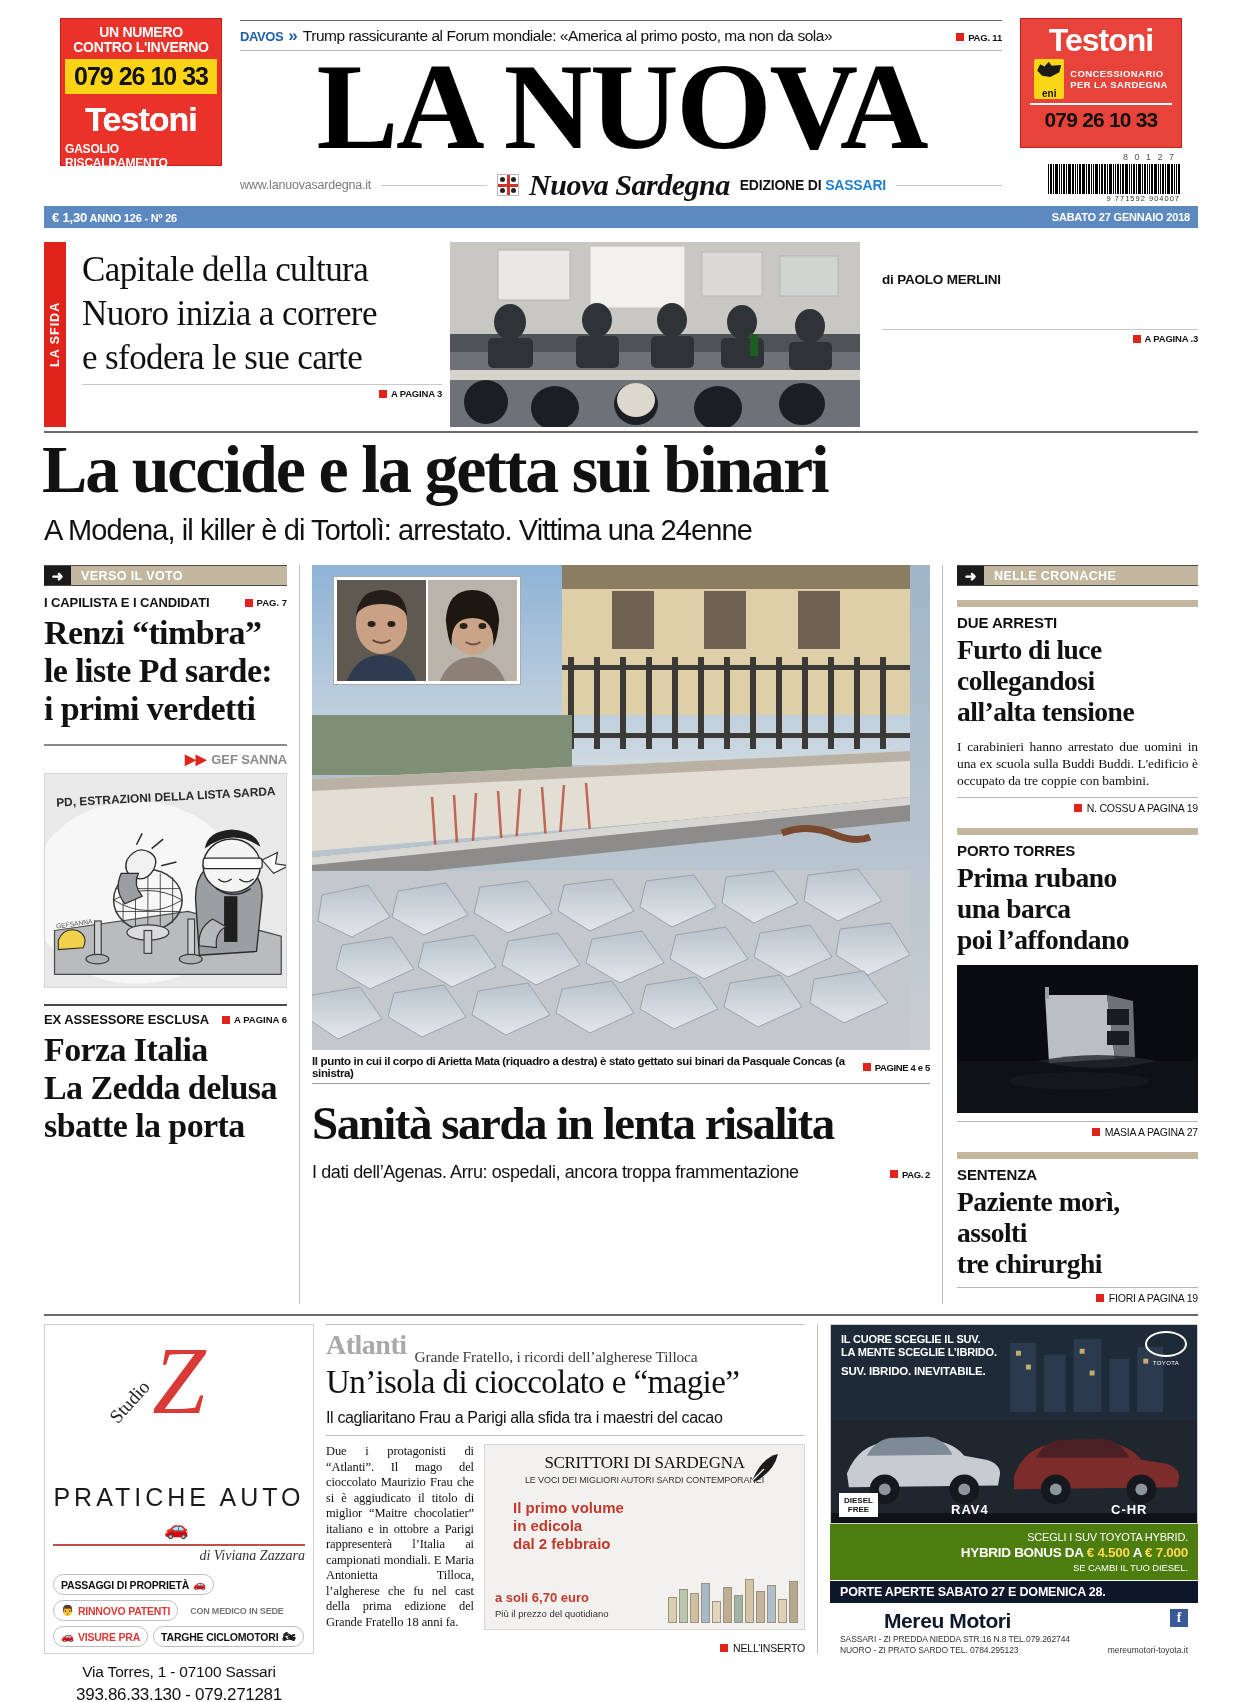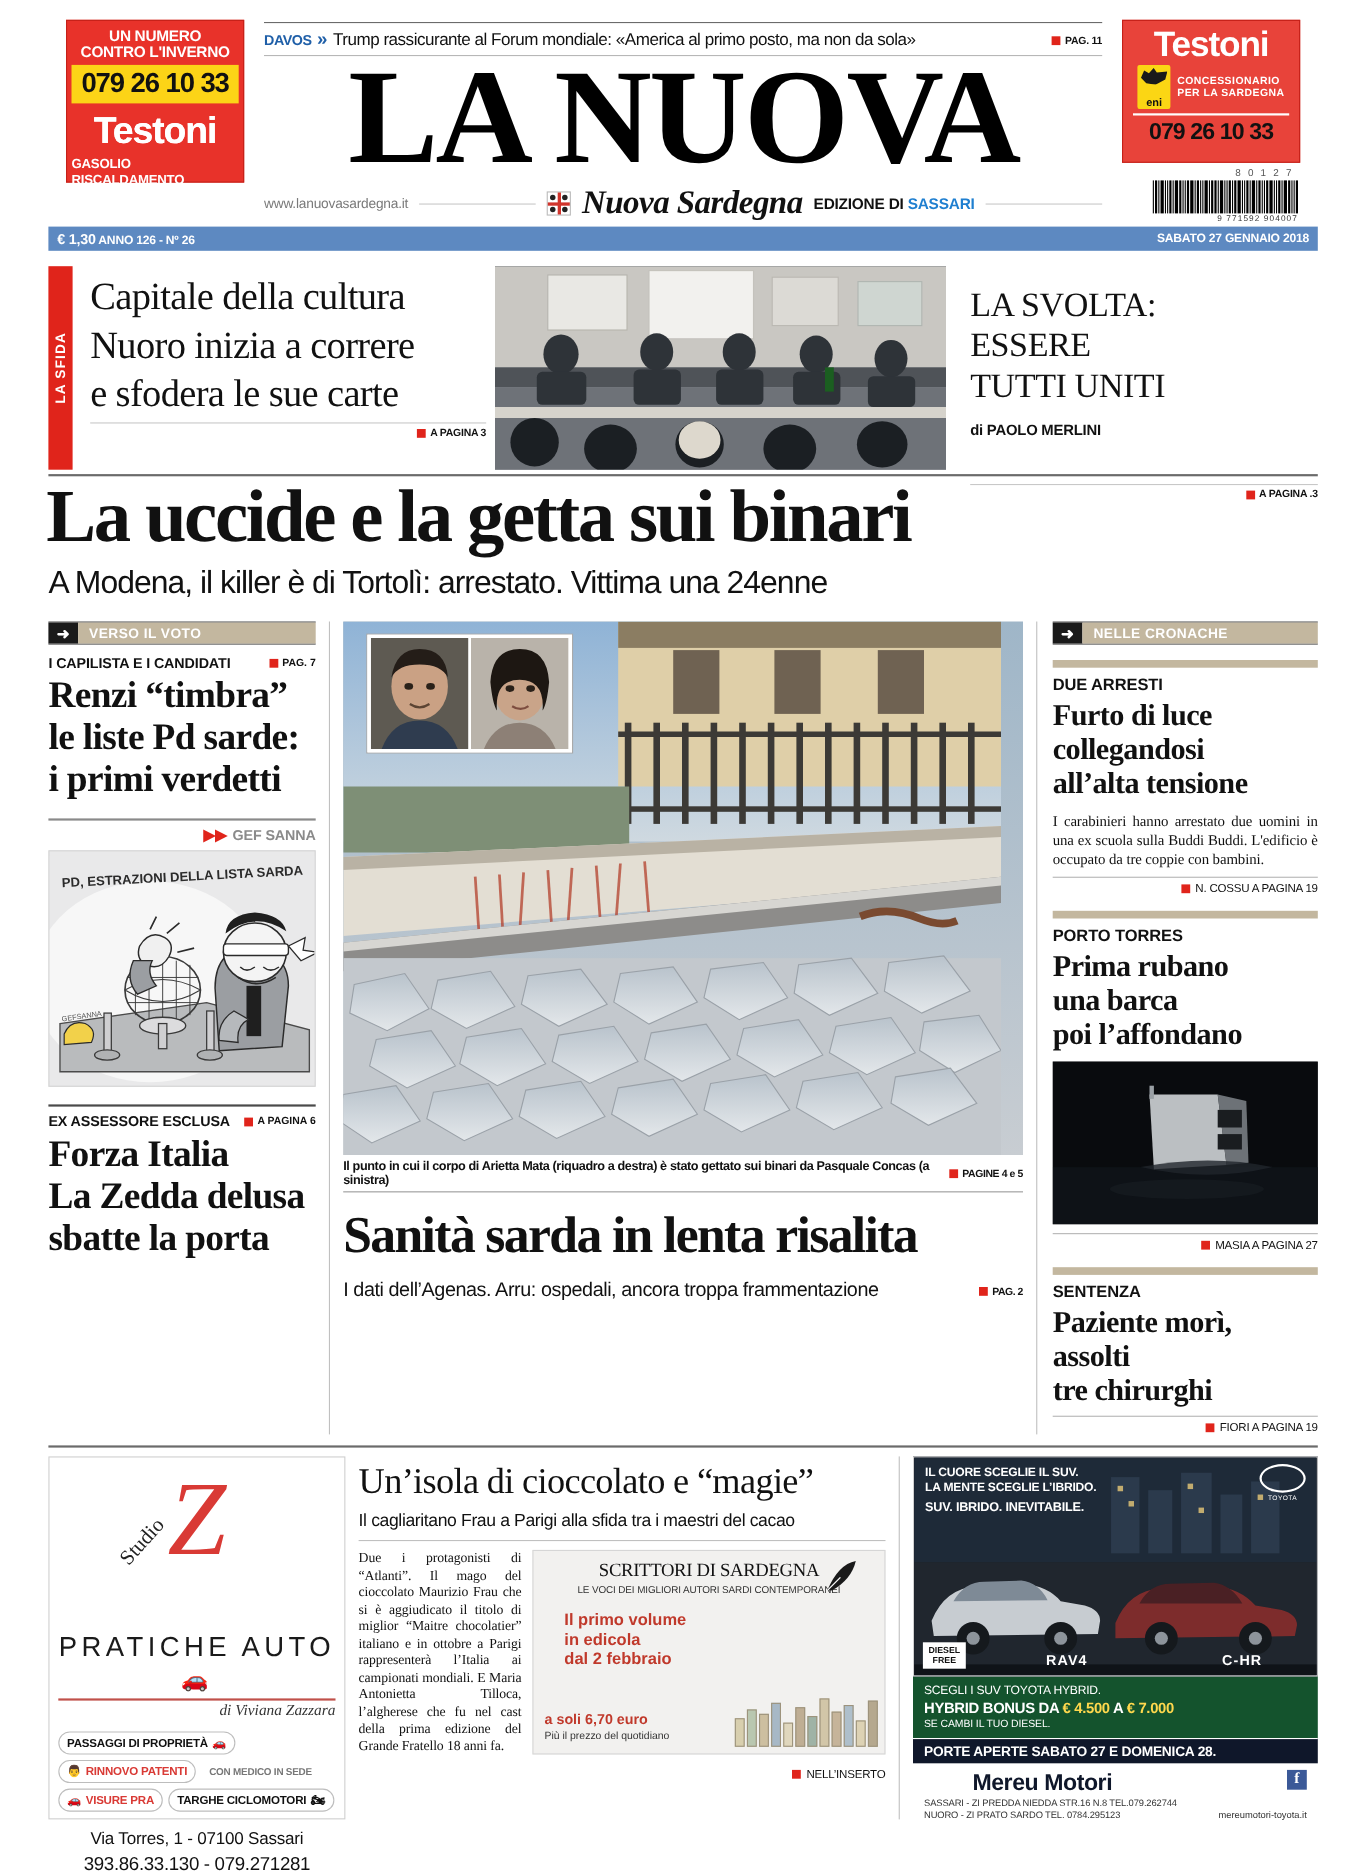--- a/index.html
+++ b/index.html
@@ -355,21 +355,21 @@
     color: #fff; font-size: 6px; text-align: center; letter-spacing: 0.4px;
   }
   .toyota-ad .carlbl {
     position: absolute; bottom: 6px; color: #fff; font-size: 13px; font-weight: bold; letter-spacing: 1px; padding-left: 24px;
   }
   .toyota-ad .diesel {
     position: absolute; left: 8px; bottom: 6px; background: #fff; color: #111;
     font-size: 8px; font-weight: bold; padding: 3px 5px; line-height: 9px; text-align: center;
   }
   .blue-band {
-    background: #14532d; color: #fff; padding: 7px 10px; text-align: left;
+    background: #4d7c0f; color: #fff; padding: 7px 10px; text-align: right;
   }
   .blue-band .l1b { font-size: 11px; letter-spacing: -0.2px; }
   .blue-band .l2b { font-size: 13.5px; font-weight: bold; letter-spacing: -0.3px; margin-top: 2px;}
   .blue-band .l2b em { color: #ffd84d; font-style: normal; }
   .blue-band .l3b { font-size: 9.5px; margin-top: 2px; letter-spacing: -0.1px;}
   .porte {
     background: #0f172a; color: #fff; font-size: 12.5px; font-weight: bold;
     padding: 4px 10px; border-top: 1px solid #fff; letter-spacing: -0.2px;
   }
   .mereu { padding: 6px 10px 0; position: relative; }
@@ -555,25 +555,20 @@
           <ellipse cx="186" cy="162" rx="22" ry="21"></ellipse>
           <ellipse cx="268" cy="166" rx="24" ry="22"></ellipse>
           <ellipse cx="352" cy="162" rx="23" ry="21"></ellipse>
         </g>
         <ellipse cx="186" cy="158" rx="19" ry="17" fill="#ddd8cd"></ellipse>
         <rect x="300" y="92" width="8" height="22" fill="#1b5e20"></rect>
       </svg>
     </div>
 
     <div class="ts-right">
-      <h2>
-        <span>LA SVOLTA:</span><br>
-        <span>ESSERE</span><br>
-        <span>TUTTI UNITI</span>
-      </h2>
       <div class="byline">di PAOLO MERLINI</div>
       <div class="pagref-row" style="margin-top:42px;">
         <i class="sq"></i>
         <span>A PAGINA .3</span>
       </div>
     </div>
   </div>
 
   <div class="mainrule"></div>
 
@@ -878,20 +873,27 @@
         <span class="pill">
           <span>TARGHE CICLOMOTORI</span>
           <span>🏍</span>
         </span>
       </div>
       <div class="bl-addr">Via Torres, 1 - 07100 Sassari</div>
       <div class="bl-tel">393.86.33.130 - 079.271281</div>
     </div>
 
     <div class="bc">
+      <div class="atlanti-row">
+        <span class="atlanti">Atlanti</span>
+        <span class="atl-strip">
+          <span class="bar"></span>
+          <span class="t">Grande Fratello, i ricordi dell’algherese Tilloca</span>
+        </span>
+      </div>
       <div class="atl-head">Un’isola di cioccolato e “magie”</div>
       <div class="atl-sub">Il cagliaritano Frau a Parigi alla sfida tra i maestri del cacao</div>
       <div class="atl-cols">
         <div class="atl-text">Due i protagonisti di “Atlanti”. Il mago del cioccolato Maurizio Frau che si è aggiudicato il titolo di miglior “Maitre chocolatier” italiano e in ottobre a Parigi rappresenterà l’Italia ai campionati mondiali. E Maria Antonietta Tilloca, l’algherese che fu nel cast della prima edizione del Grande Fratello 18 anni fa.</div>
         <div class="book-ad">
           <svg class="pen" viewBox="0 0 34 34">
             <path d="M4 30 Q14 6 30 3 Q26 20 8 30 Z" fill="#1a1a1a"></path>
             <path d="M4 30 L16 18" stroke="#fff" stroke-width="1.2"></path>
           </svg>
           <h4>SCRITTORI DI SARDEGNA</h4>

